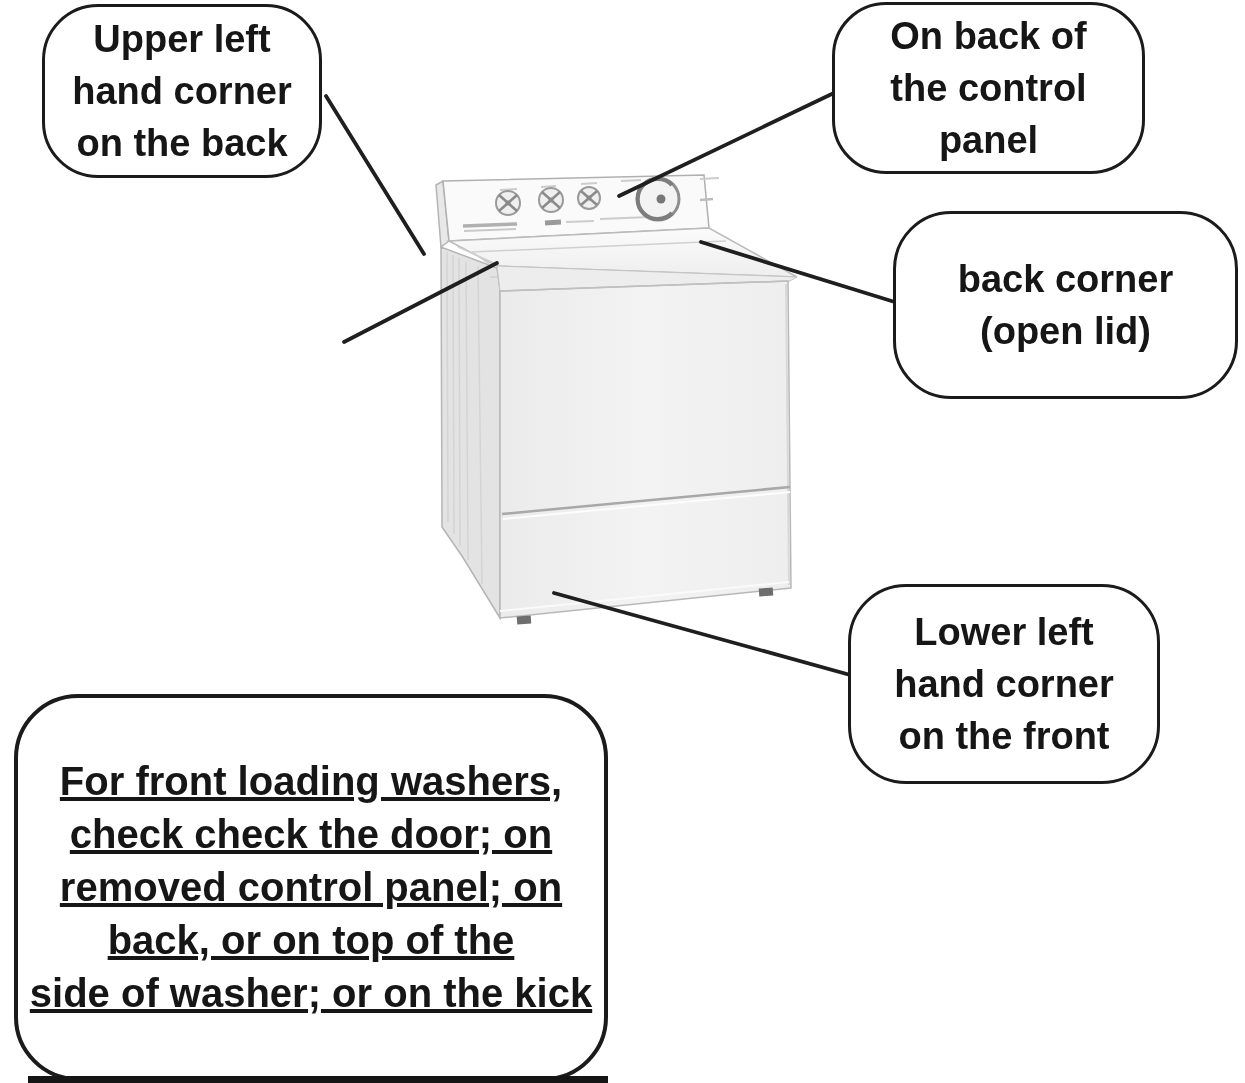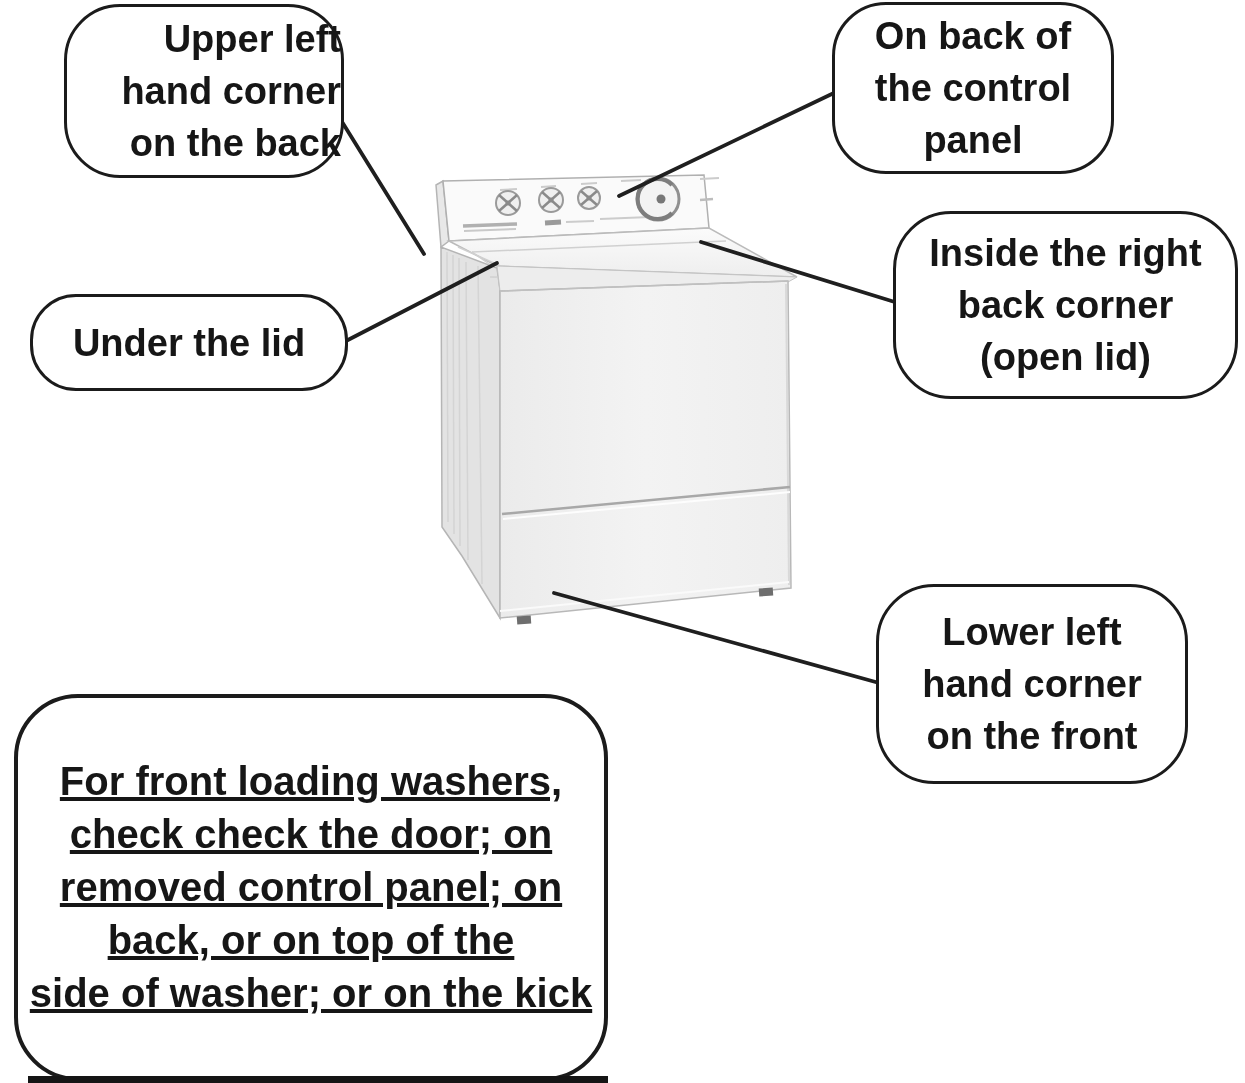--- a/index.html
+++ b/index.html
@@ -19,25 +19,25 @@
     border:3.5px solid #1b1b1b;
     display:flex; flex-direction:column;
     align-items:center; justify-content:center;
     text-align:center;
     font-weight:bold;
     color:#161616;
     z-index:2;
     box-sizing:border-box;
   }
   .bubble .ln { font-size:38px; line-height:52px; white-space:nowrap; }
-  .b-upper-left   { left:64px;  top:4px;   width:280px; height:174px; border-radius:56px;align-items:flex-end; }
-  .b-control-back { left:832px; top:2px;   width:282px; height:172px; border-radius:54px; }
+  .b-upper-left   { left:42px;  top:4px;   width:280px; height:174px; border-radius:56px; }
+  .b-control-back { left:832px; top:2px;   width:313px; height:172px; border-radius:54px; }
   .b-under-lid    { left:30px;  top:294px; width:318px; height:97px;  border-radius:46px; }
   .b-right-back   { left:893px; top:211px; width:345px; height:188px; border-radius:58px; }
-  .b-lower-left   { left:876px; top:584px; width:312px; height:200px; border-radius:58px; }
+  .b-lower-left   { left:848px; top:584px; width:312px; height:200px; border-radius:58px; }
   .b-front-load   { left:14px;  top:694px; width:594px; height:387px; border-radius:64px; border-width:4px;text-decoration:underline; }
   .b-front-load .ln { font-size:40px; line-height:53px; }
   .bottom-bar {
     position:absolute; left:28px; top:1076px; width:580px; height:7px;
     background:#151515; z-index:2;
   }
 </style>
 </head>
 <body>
 
@@ -152,26 +152,22 @@
     <div class="ln">hand corner</div>
     <div class="ln">on the back</div>
   </div>
 
   <div class="bubble b-control-back">
     <div class="ln">On back of</div>
     <div class="ln">the control</div>
     <div class="ln">panel</div>
   </div>
 
-  <div class="bubble b-under-lid">
-    <div class="ln">Under the lid</div>
-  </div>
 
   <div class="bubble b-right-back">
-    <div class="ln">Inside the right</div>
     <div class="ln">back corner</div>
     <div class="ln">(open lid)</div>
   </div>
 
   <div class="bubble b-lower-left">
     <div class="ln">Lower left</div>
     <div class="ln">hand corner</div>
     <div class="ln">on the front</div>
   </div>
 

